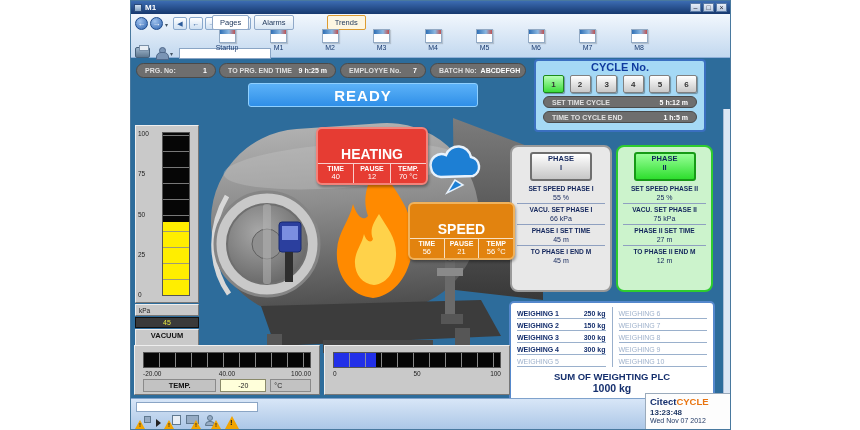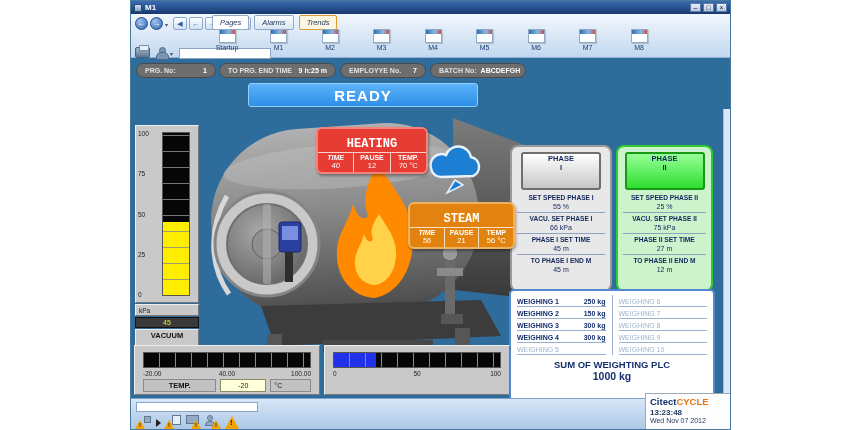--- a/index.html
+++ b/index.html
@@ -23,23 +23,23 @@
   .i-home::before{content:"⌂";} .i-pages::before{content:"□";}
   .tb-caret { position:absolute; font-size:6px; color:#456; }
   .printer { position:absolute; left:4px; top:33px; width:15px; height:11px; background:linear-gradient(#9fb6cc,#5f7890); border:1px solid #46607a; border-radius:2px; }
   .printer::before { content:""; position:absolute; left:3px; top:-3px; width:8px; height:4px; background:#e8eef5; border:1px solid #7a90a8; }
   .person { position:absolute; left:24px; top:33px; width:13px; height:12px; }
   .person::before { content:""; position:absolute; left:4px; top:0; width:5px; height:5px; border-radius:50%; background:#7a94b5; border:1px solid #50688a; }
   .person::after { content:""; position:absolute; left:1px; top:5px; width:11px; height:6px; border-radius:5px 5px 0 0; background:#7a94b5; border:1px solid #50688a; }
   .tb-input { position:absolute; left:48px; top:34px; width:92px; height:11px; background:#fff; border:1px solid #8aa5c5; }
 
   .tabs { position:absolute; left:81px; top:1px; display:flex; gap:5px; }
-  .tab { padding:2px 7px 2px; font-size:7.5px; color:#223a5e; background:linear-gradient(#fdfefe,#d8e6f4); border:1px solid #8fa8c8; border-radius:2px;font-style:italic; }
+  .tab { padding:2px 7px 2px; font-size:7.5px; color:#223a5e; background:linear-gradient(#fdfefe,#d8e6f4); border:1px solid #8fa8c8; border-radius:2px; }
   .tab.active { background:#ffffff; }
-  .tab.hl { border-color:#dd9b30; background:#fdf6e2; }
+  .tab.hl { border-color:#dd9b30; background:#fdf6e2;margin-left:28px; }
 
   .pages-row { position:absolute; left:76px; top:15px; width:452px; display:flex; justify-content:space-between; }
   .page-item { display:flex; flex-direction:column; align-items:center; width:40px; }
   .pthumb { width:17px; height:14px; background:#fbfdff; border:1px solid #93aac4; position:relative; box-shadow:1px 1px 1px rgba(0,0,0,.15); }
   .pthumb::before { content:""; position:absolute; left:0; top:0; right:0; height:4px; background:linear-gradient(90deg,#2f6fb5,#8ab8e2 60%,#c05050); }
   .page-label { font-size:7px; color:#1a3a6e; margin-top:1px; }
 
   
   .pill { position:absolute; background:#6e6e6e; border:1px solid #4a4a4a; border-radius:8px; color:#fff; display:flex; align-items:center; justify-content:space-between; padding:0 8px; font-size:7px; z-index:5; }
   .pill .pl { color:#e0e0e0; font-weight:bold; white-space:nowrap; }
@@ -65,43 +65,43 @@
   .vbar::after { content:""; position:absolute; inset:0; background:repeating-linear-gradient(to top, transparent 0 15px, rgba(140,140,140,.85) 15px 16px); pointer-events:none; }
   .vac-unit { height:12px; margin-top:1px; font-size:6.5px; color:#222; padding:2px 3px 0; }
   .vac-value { height:11px; margin-top:1px; background:#3a3a3a; border:1px solid #111; color:#e8e840; font-size:7px; text-align:center; line-height:9px; }
   .vac-label { height:17px; margin-top:1px; font-size:7.5px; font-weight:bold; color:#111; text-align:center; line-height:12px; }
 
   
   .tank { position:absolute; left:72px; top:103px; width:345px; height:258px; z-index:1; }
 
   
   .mini-table { position:absolute; border-radius:6px; color:#fff; text-align:center; z-index:8; box-shadow:1px 2px 3px rgba(0,0,0,.35); }
-  .mini-head { font-size:12px; font-weight:bold; padding:8px 0 1px; border-bottom:1px solid rgba(255,255,255,.75);font-family:Liberation Mono, monospace; }
+  .mini-head { font-size:14px; font-weight:bold; padding:17px 0 1px; border-bottom:1px solid rgba(255,255,255,.75); }
   .mini-cols { display:flex; }
   .mini-col { flex:1; padding:1px 0 2px; border-left:1px solid rgba(255,255,255,.75); }
-  .mini-col:first-child { border-left:none;font-style:italic; }
+  .mini-col:first-child { border-left:none; }
   .mini-col .ml { font-size:7px; font-weight:bold; }
   .mini-col .mv { font-size:7.5px; }
   .heating { left:185px; top:126px; width:112px; background:#e63c33; border:2px solid #f2837b; }
   .steam { left:277px; top:201px; width:107px; background:#e2830f; border:2px solid #f0b25c; }
 
   
   .phase { position:absolute; top:144px; height:147px; border-radius:8px; text-align:center; color:#13265c; z-index:7; }
   .phase1 { left:379px; width:102px; background:#e8e8e8; border:2px solid #9a9a9a; }
   .phase2 { left:485px; width:97px; background:#ccf3cc; border:2px solid #2ecc2e; }
-  .pbtn { margin:5px auto 2px; width:80px; padding:1px 0 16px; border-radius:3px; font-weight:bold; font-size:7.5px; line-height:1.15; }
+  .pbtn { margin:5px auto 2px; width:62px; padding:1px 0 7px; border-radius:3px; font-weight:bold; font-size:7.5px; line-height:1.15; }
   .phase1 .pbtn { background:linear-gradient(#ffffff,#c6c6c6); border:2px solid #6f6f6f; }
   .phase2 .pbtn { background:linear-gradient(#97ff97,#2ede2e); border:2px solid #169a16; }
   .ph-row { margin:0 5px; padding:2px 0 2px; border-bottom:1px solid #8fa0c0; }
   .ph-row:last-child { border-bottom:none; }
   .ph-label { font-weight:bold; font-size:6.6px; }
   .ph-value { font-size:7px; padding-top:2px; }
 
   
-  .weigh { position:absolute; left:378px; top:288px; width:206px; height:125px; background:#ffffff; border:2px solid #5588cc; border-radius:5px; padding:4px 6px 2px; z-index:7; }
+  .weigh { position:absolute; left:378px; top:300px; width:206px; height:125px; background:#ffffff; border:2px solid #5588cc; border-radius:5px; padding:4px 6px 2px; z-index:7; }
   .w-cols { display:flex; }
   .w-col { flex:1; }
   .w-col.right { border-left:1px solid #9ab0cc; padding-left:6px; margin-left:6px; }
   .w-row { display:flex; justify-content:space-between; border-bottom:1px solid #9ab0cc; font-size:7px; height:12px; align-items:flex-end; padding-bottom:1px; }
   .w-row.on { color:#16306e; font-weight:bold; }
   .w-row.off { color:#9fb2cc; }
   .w-sum-label { text-align:center; font-weight:bold; color:#16306e; font-size:9.5px; margin-top:4px; }
   .w-sum-value { text-align:center; font-weight:bold; color:#16306e; font-size:10.5px; }
 
   
@@ -224,20 +224,39 @@
     <span class="pl">EMPLOYYE No.</span>
       <span class="pv">7</span>
   </div>
   <div class="pill" style="left:299px; top:62px; width:96px; height:15px;">
     <span class="pl">BATCH No:</span>
       <span class="pv">ABCDEFGH</span>
   </div>
 
   <div class="ready">READY</div>
 
+  <div class="cycle">
+    <div class="cycle-title">CYCLE No.</div>
+    <div class="cycle-btns">
+      <div class="cbtn active">1</div>
+      <div class="cbtn">2</div>
+      <div class="cbtn">3</div>
+      <div class="cbtn">4</div>
+      <div class="cbtn">5</div>
+      <div class="cbtn">6</div>
+    </div>
+    <div class="pill">
+      <span class="pl">SET TIME CYCLE</span>
+        <span class="pv">5 h:12 m</span>
+    </div>
+    <div class="pill">
+      <span class="pl">TIME TO CYCLE END</span>
+        <span class="pv">1 h:5 m</span>
+    </div>
+  </div>
 
   <div class="vac">
     <div class="gframe vac-gauge">
       <div class="vac-ticks">
         <span>100</span>
         <span>75</span>
         <span>50</span>
         <span>25</span>
         <span>0</span>
       </div>
@@ -305,21 +324,21 @@
           <div class="mv">12</div>
         </div>
       <div class="mini-col">
           <div class="ml">TEMP.</div>
           <div class="mv">70 °C</div>
         </div>
     </div>
   </div>
 
   <div class="mini-table steam">
-    <div class="mini-head">STEAM</div>
+    <div class="mini-head">SPEED</div>
     <div class="mini-cols">
       <div class="mini-col">
           <div class="ml">TIME</div>
           <div class="mv">56</div>
         </div>
       <div class="mini-col">
           <div class="ml">PAUSE</div>
           <div class="mv">21</div>
         </div>
       <div class="mini-col">

